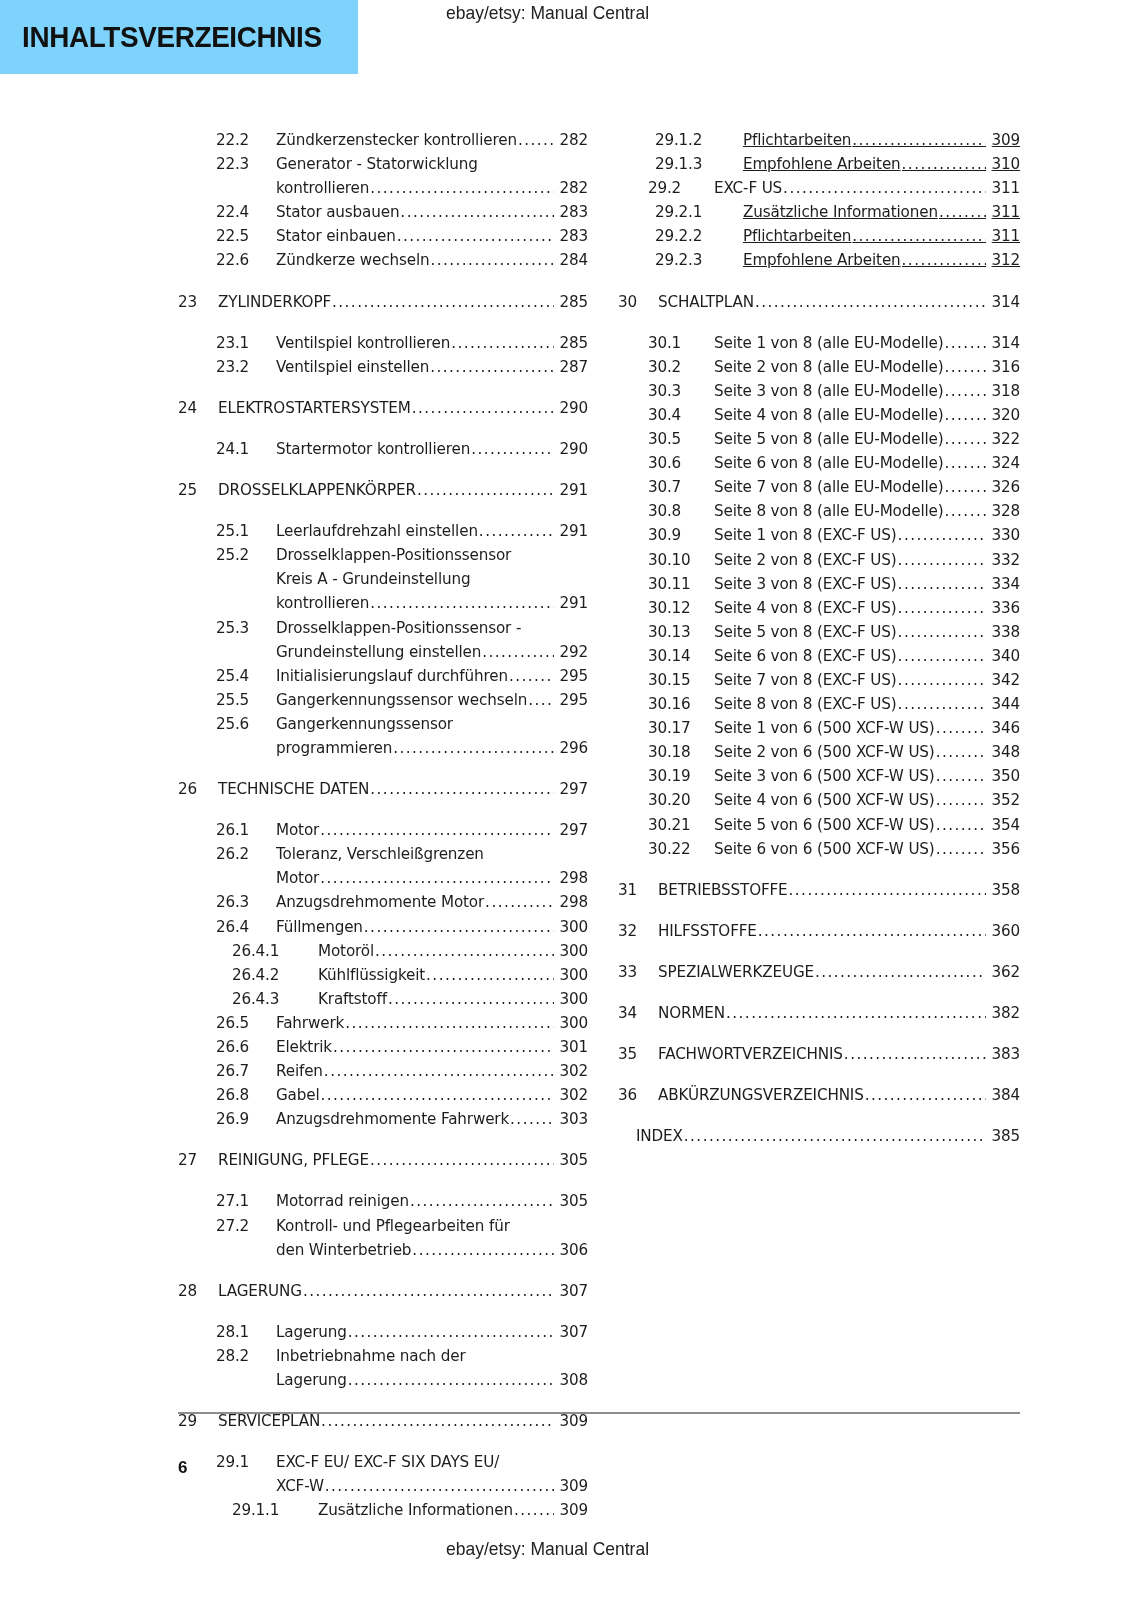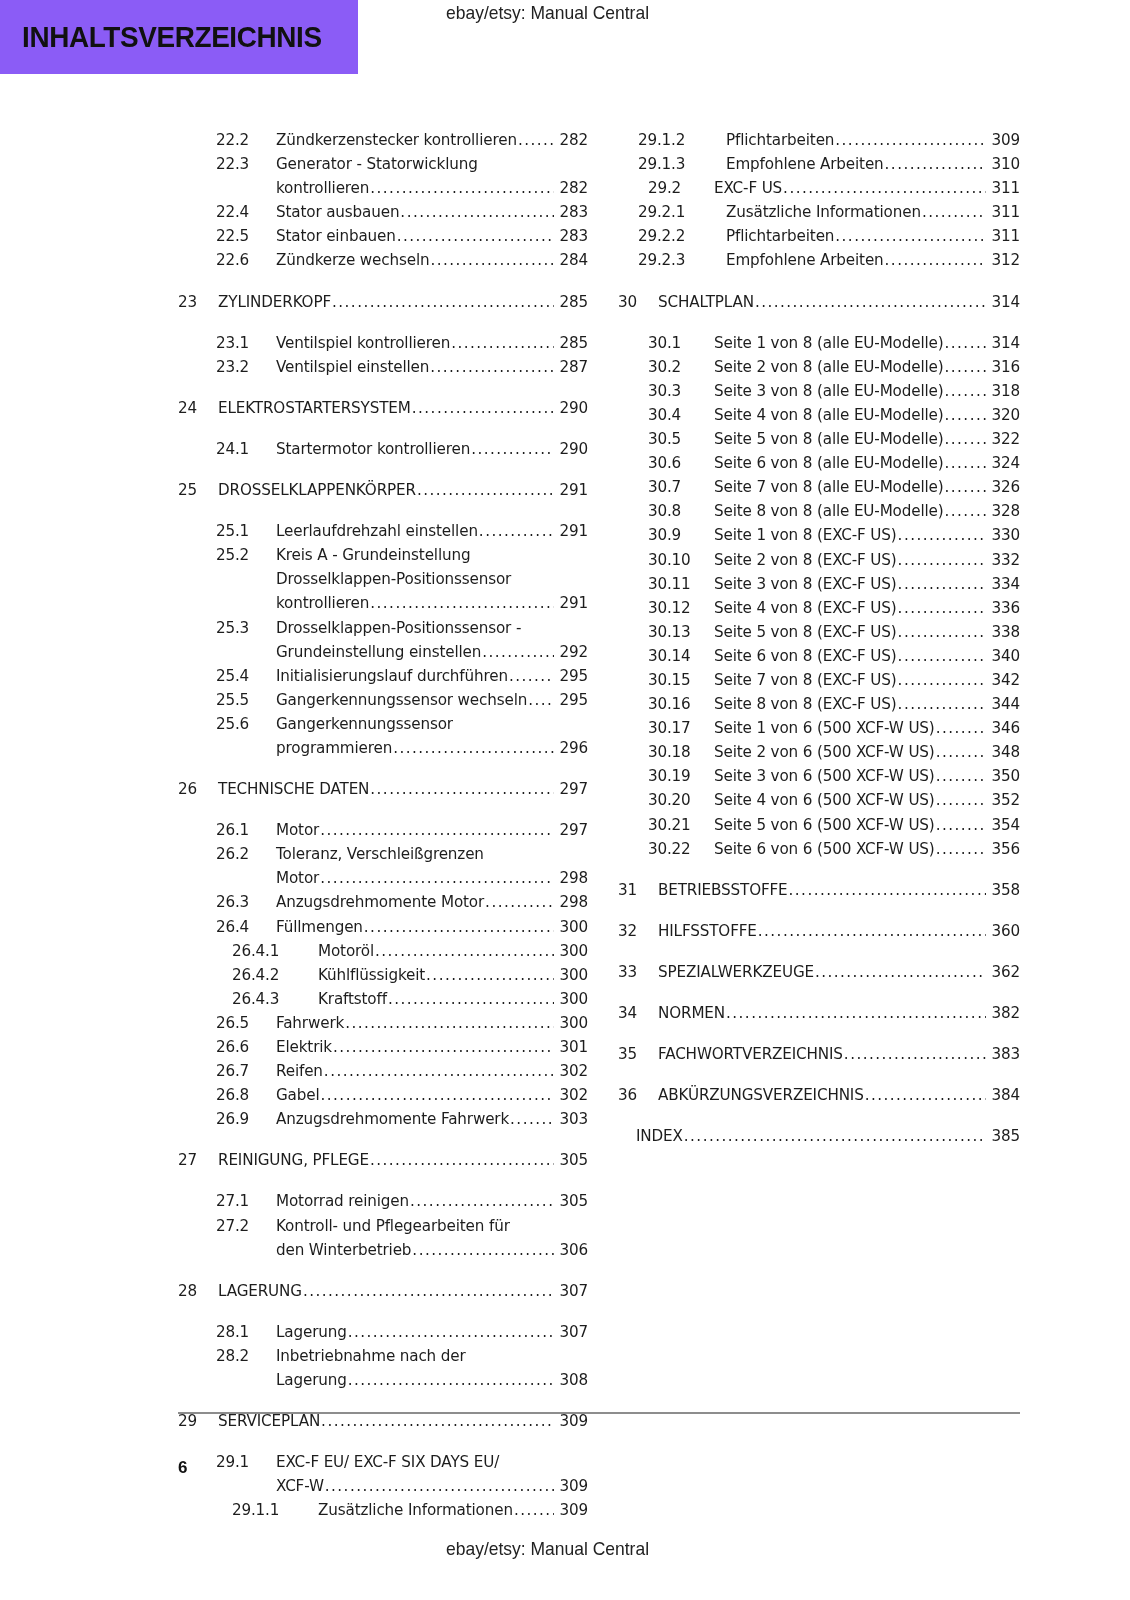--- a/index.html
+++ b/index.html
@@ -9,21 +9,21 @@
     font-family:"DejaVu Sans", sans-serif;
     color:#1a1a1a;
     position:relative;
     overflow:hidden;
   }
 
   
   .header-bar{
     position:absolute;left:0;top:0;
     width:358px;height:74px;
-    background:#8b5cf6;
+    background:#7dd3fc;
   }
   .header-bar .title{
     position:absolute;left:22px;top:20px;
     font-family:"Liberation Sans", sans-serif;
     font-weight:bold;
     font-size:30px;
     letter-spacing:-0.4px;
     color:#111;
     transform:scaleX(0.93);
     transform-origin:left top;
@@ -118,22 +118,22 @@
   
   .idx{ margin-top:17px;margin-left:18px; }
   .idx .num{ width:0px; }
   .idx .pg{ width:34px; }
 
   
   .cont{ display:flex; align-items:flex-end; width:100%; }
 
   
   .col-right .lvl2 .num{ width:66px; margin-left:30px; }
-  .col-right .lvl3 .num{ width:66px; margin-left:20px; }
-  .col-right .lvl3 .body{ padding-left:22px; }
+  .col-right .lvl3 .num{ width:66px; margin-left:37px; }
+  .col-right .lvl3 .body{ padding-left:22px;text-decoration:underline; }
   .col-right .lvl1 .num{ width:40px; }
 
   
   .rule{
     position:absolute;
     left:178px;top:1412px;
     width:842px;height:2px;
     background:#8d8d8d;
   }
   .folio{
@@ -276,24 +276,24 @@
             <span class="ttl">Leerlaufdrehzahl einstellen</span>
             <span class="leader">....................................................................................................................................................................................................................................................................</span>
             <span class="pg">291</span>
           </div>
         </div>
       </div>
       <div class="entry lvl2">
         <span class="num">25.2</span>
         <div class="body">
           <div class="cont">
+            <span class="ttl">Drosselklappen-Positionssensor</span>
+          </div>
+          <div class="cont">
             <span class="ttl">Kreis A - Grundeinstellung</span>
-          </div>
-          <div class="cont">
-            <span class="ttl">Drosselklappen-Positionssensor</span>
           </div>
           <div class="ttl-line">
             <span class="ttl">kontrollieren</span>
             <span class="leader">....................................................................................................................................................................................................................................................................</span>
             <span class="pg">291</span>
           </div>
         </div>
       </div>
       <div class="entry lvl2">
         <span class="num">25.3</span>

